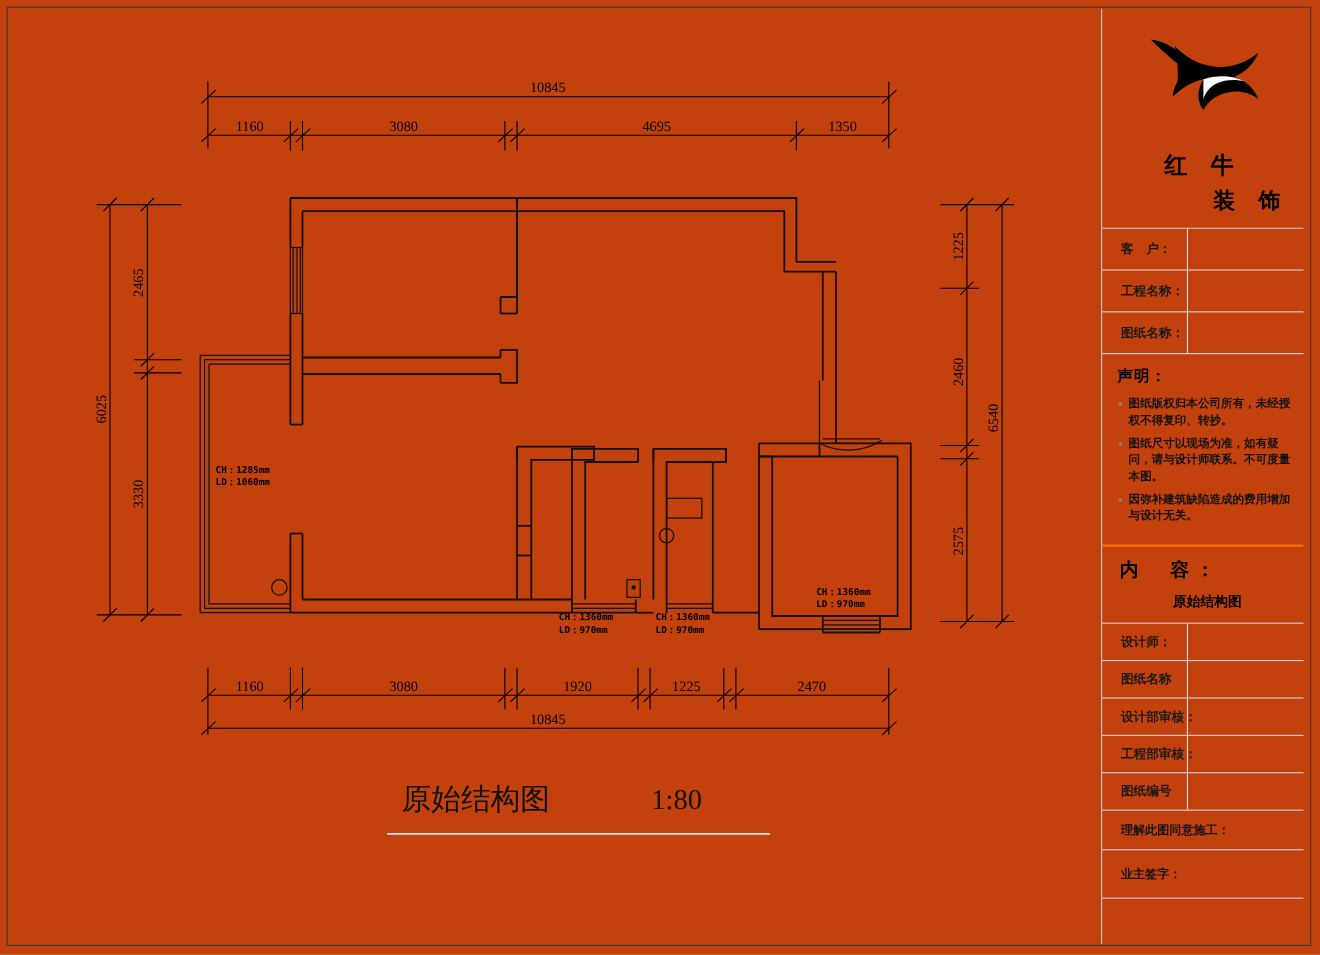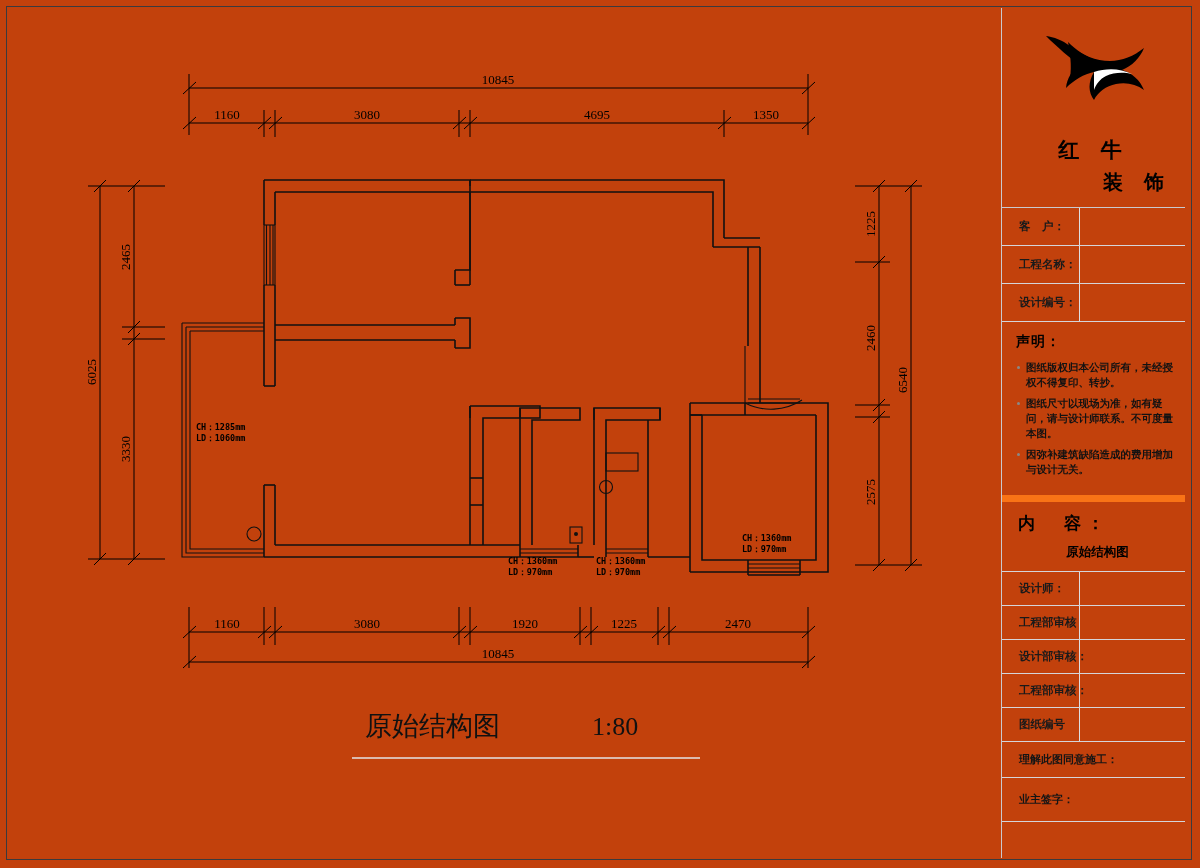--- a/index.html
+++ b/index.html
@@ -52,21 +52,21 @@
     font-weight:600;
   }
   .tb-row .val{
     position:absolute;left:77px;top:0;bottom:0;right:0;
     border-left:1px solid #dcdce1;
   }
   .tb-row.h38{height:38px;}
   .tb-row.h34{height:34px;}
 
   .tb-decl{
-    border-bottom:7px solid #f97316;padding:11px 9px 12px 14px;box-sizing:border-box;
+    border-bottom:2px solid #f97316;padding:11px 9px 12px 14px;box-sizing:border-box;
   }
   .tb-decl .dh{
     font-family:"DejaVu Sans",sans-serif;
     font-size:14px;font-weight:700;letter-spacing:1px;margin-bottom:9px;color:#000;
   }
   .tb-decl ul{list-style:none;margin:0;padding:0;}
   .tb-decl li{
     font-family:"DejaVu Sans",sans-serif;
     font-size:10.5px;line-height:15px;color:#121212;margin-bottom:6px;
     padding-left:10px;position:relative;font-weight:600;
@@ -376,21 +376,21 @@
 
     <div class="tb-row h38">
       <span class="lab">客　户：</span>
       <span class="val"></span>
     </div>
     <div class="tb-row h38">
       <span class="lab">工程名称：</span>
       <span class="val"></span>
     </div>
     <div class="tb-row h38">
-      <span class="lab">设计编号：</span>
+      <span class="lab">图纸名称：</span>
       <span class="val"></span>
     </div>
 
     <div class="tb-decl">
       <div class="dh">声明：</div>
       <ul>
         <li>图纸版权归本公司所有，未经授权不得复印、转抄。</li>
         <li>图纸尺寸以现场为准，如有疑问，请与设计师联系。不可度量本图。</li>
         <li>因弥补建筑缺陷造成的费用增加与设计无关。</li>
       </ul>
@@ -399,21 +399,21 @@
     <div class="tb-content">
       <div class="ch">内　容：</div>
       <div class="cv">原始结构图</div>
     </div>
 
     <div class="tb-row h34">
       <span class="lab">设计师：</span>
       <span class="val"></span>
     </div>
     <div class="tb-row h34">
-      <span class="lab">工程部审核</span>
+      <span class="lab">图纸名称</span>
       <span class="val"></span>
     </div>
     <div class="tb-row h34">
       <span class="lab">设计部审核：</span>
       <span class="val"></span>
     </div>
     <div class="tb-row h34">
       <span class="lab">工程部审核：</span>
       <span class="val"></span>
     </div>

